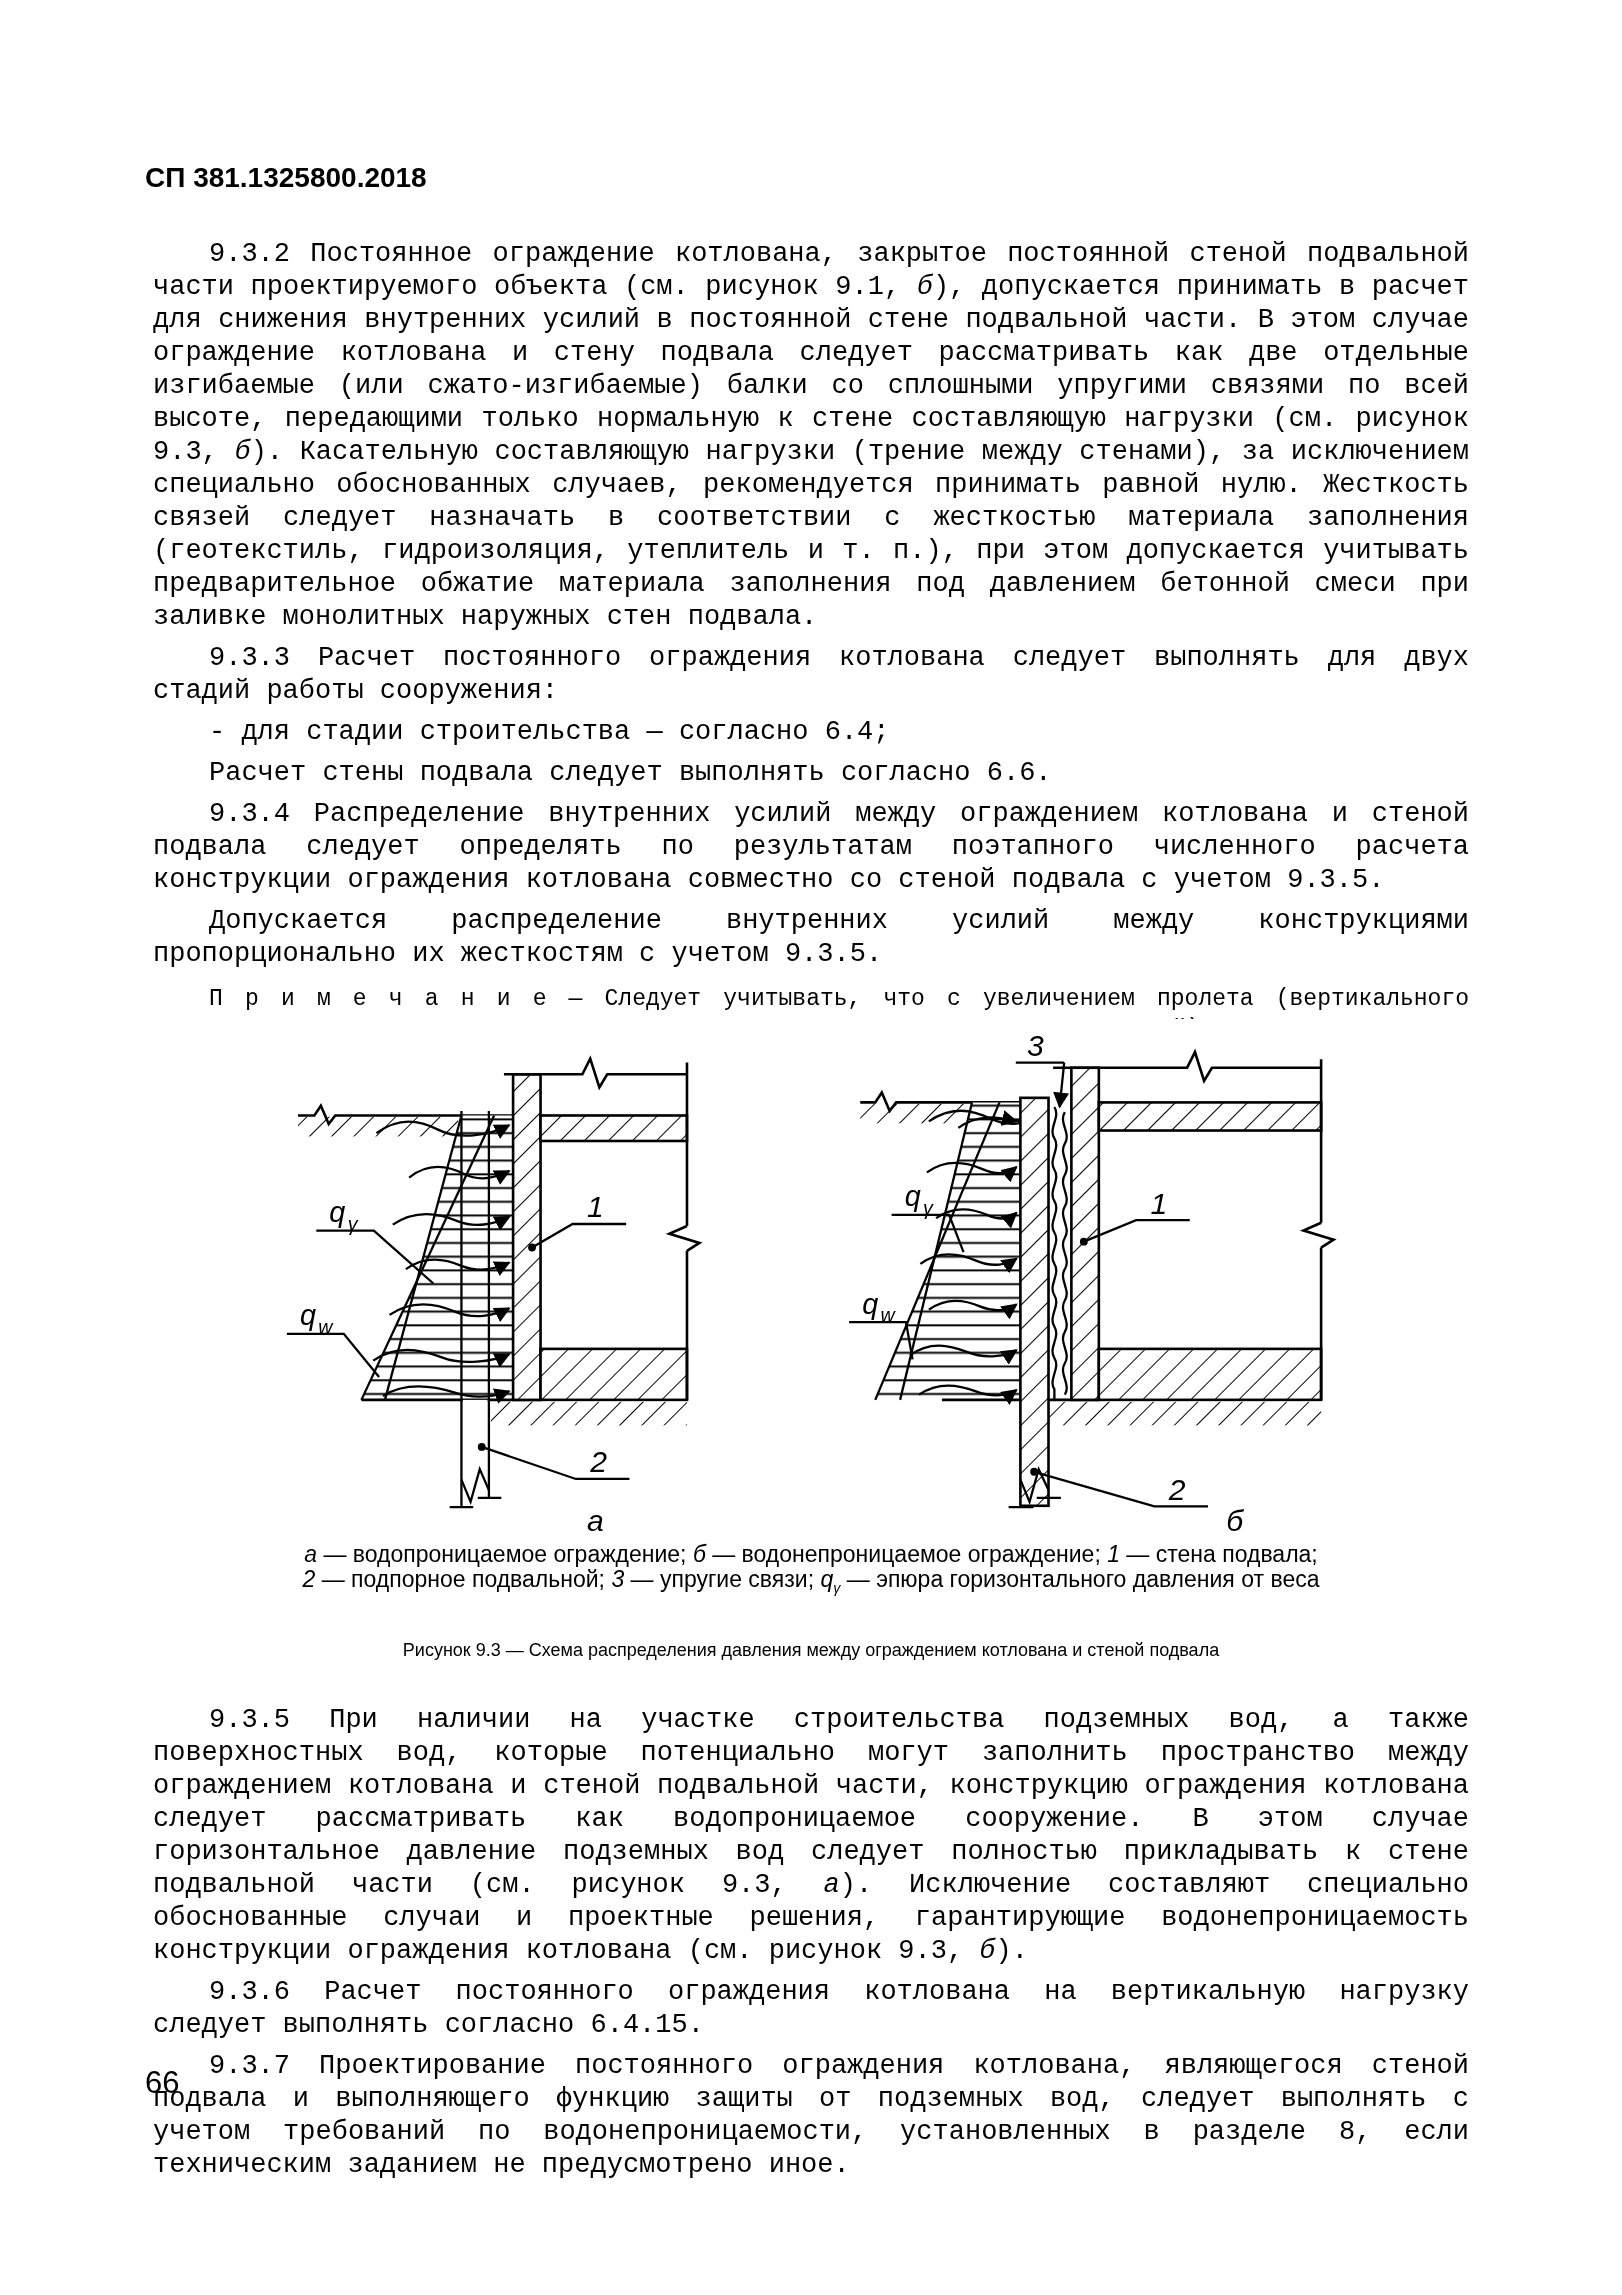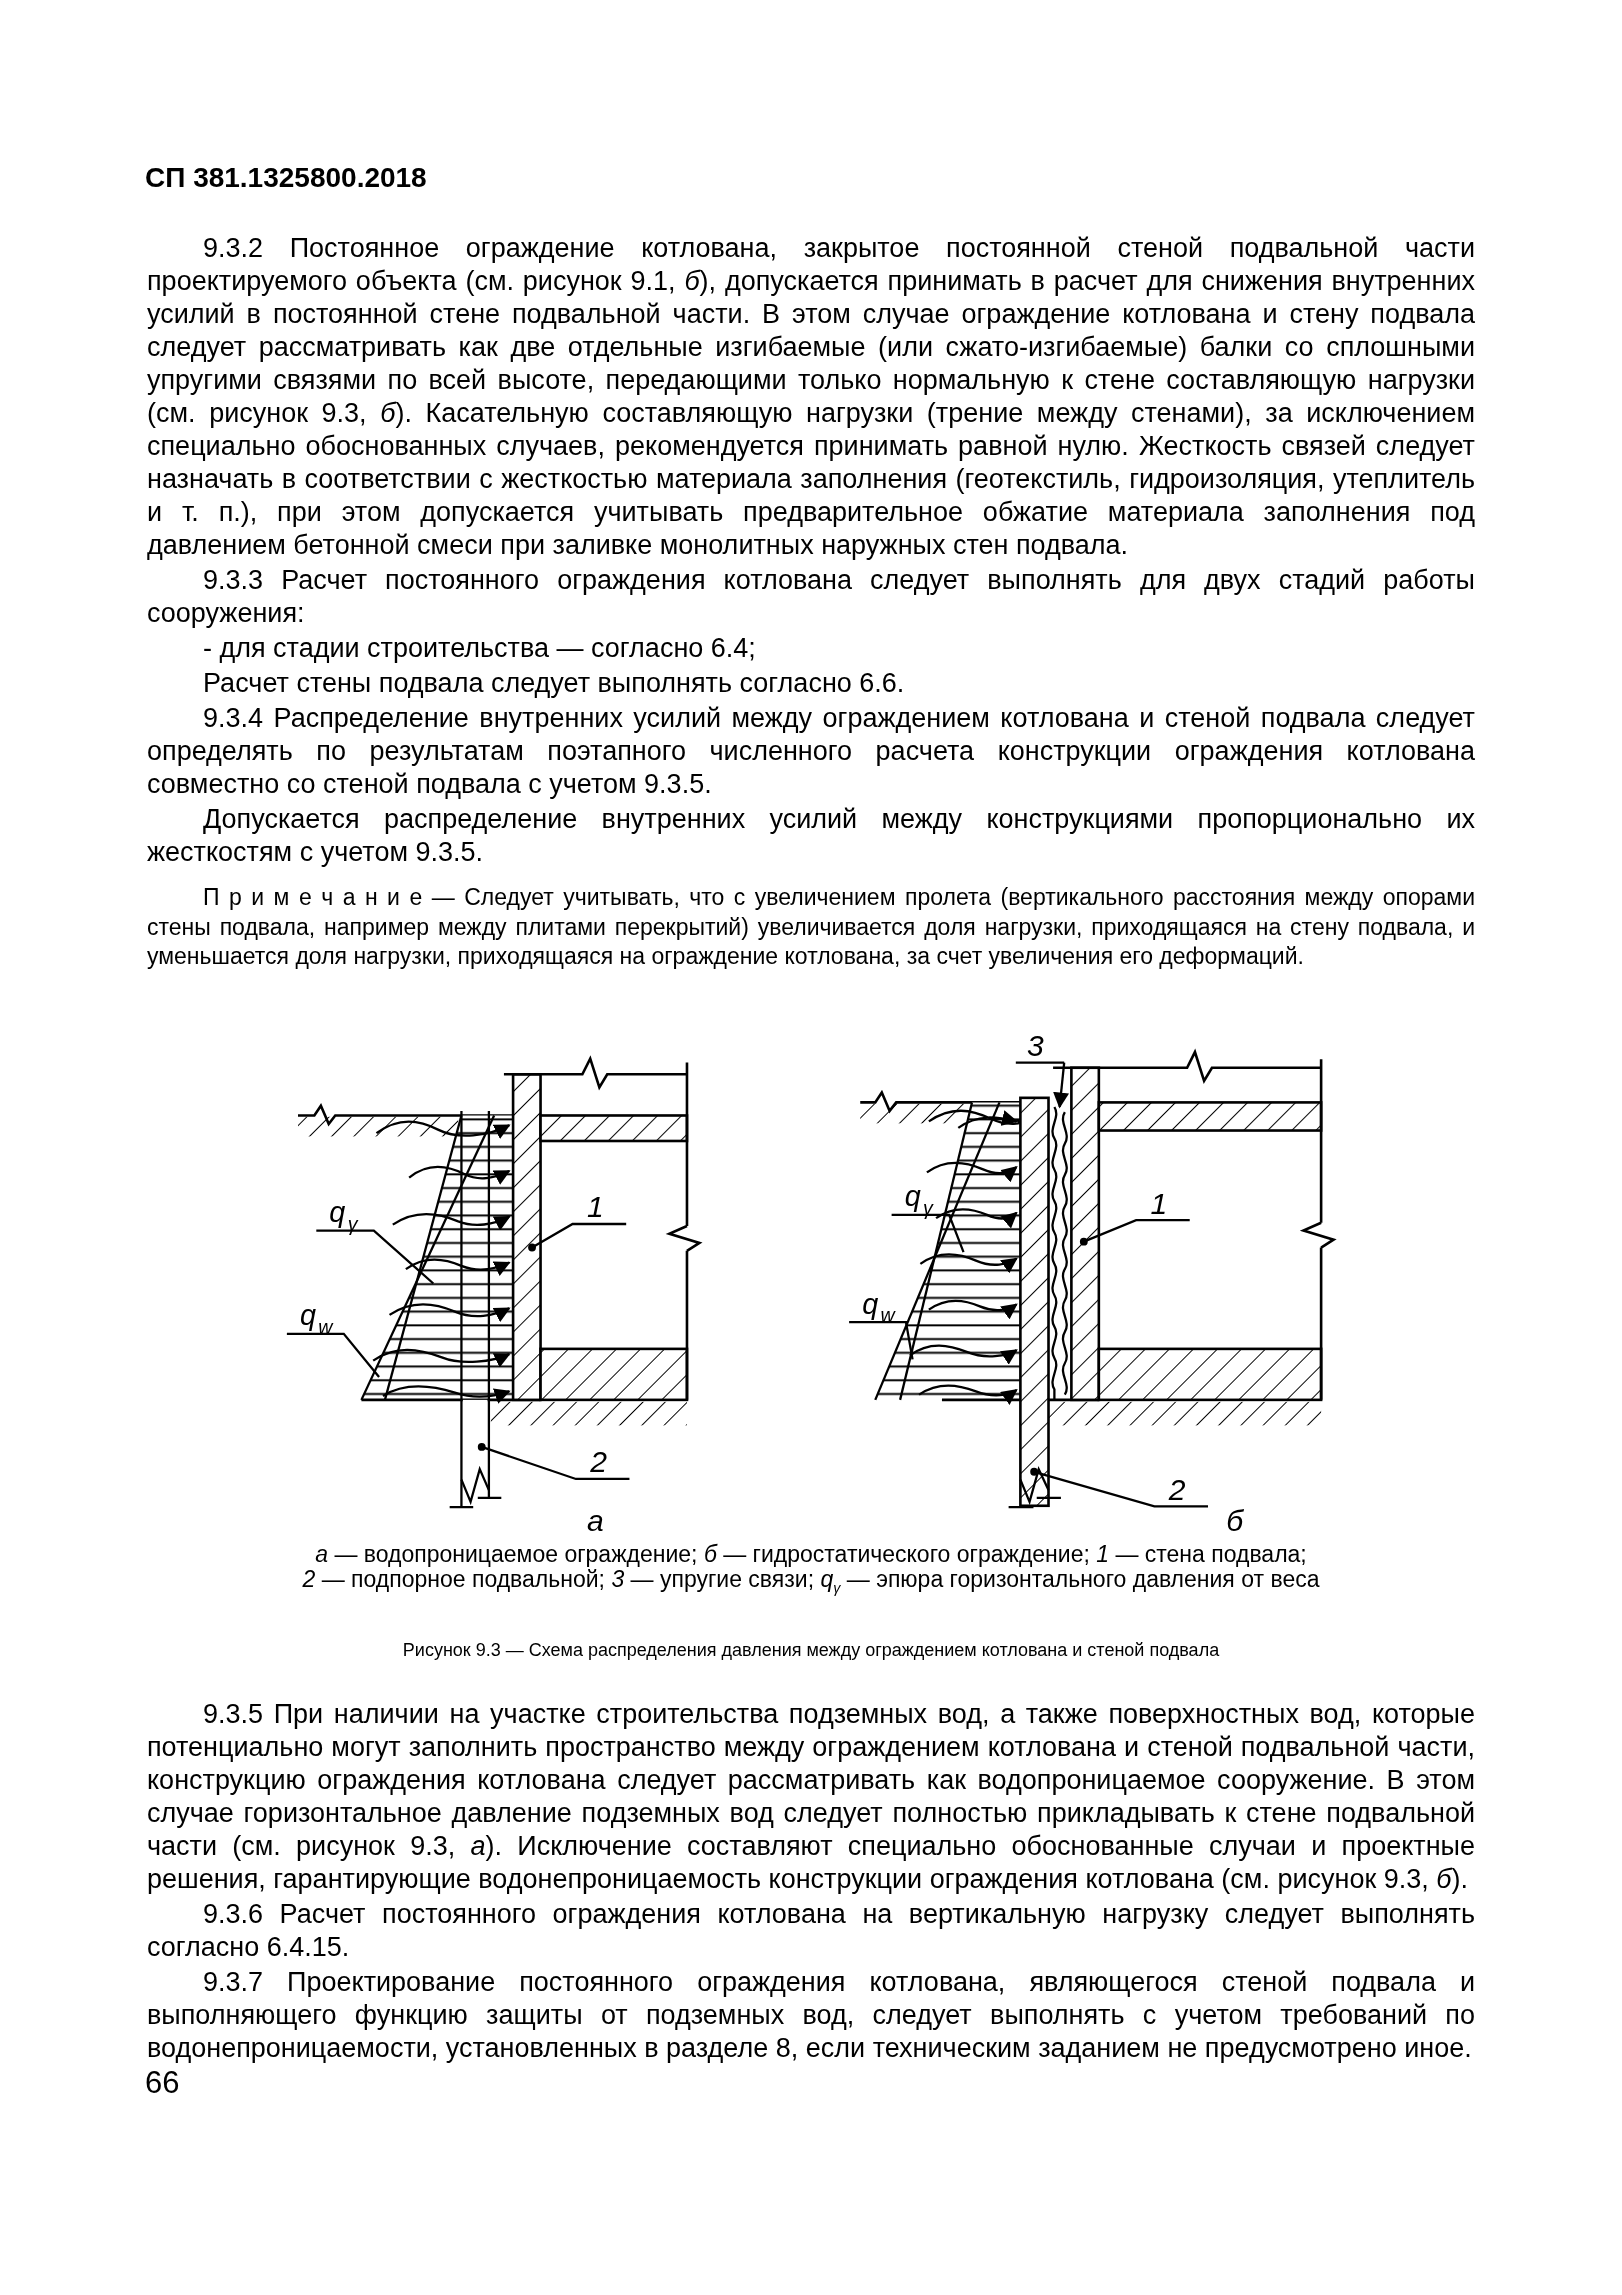--- a/index.html
+++ b/index.html
@@ -4,21 +4,21 @@
 <style>
   html,body{margin:0;padding:0;}
   body{width:1623px;height:2295px;background:#ffffff;
        font-family:"Liberation Sans","DejaVu Sans",sans-serif;color:#000;}
   .page{position:relative;width:1623px;height:2295px;overflow:hidden;background:#fff;}
   .doc-code{position:absolute;left:145px;top:162px;font-size:28px;font-weight:bold;letter-spacing:0;}
   .text-block{position:absolute;left:145px;width:1332px;font-size:27px;line-height:33px;
               text-align:justify;}
   #tb1{top:230px;height:789px;overflow:hidden;}
   #tb2{top:1696px;}
-  .para{margin:2px;text-indent:56px;}
+  .para{margin:8px;text-indent:56px;font-family:Liberation Mono, monospace;}
   .note{margin-top:14.4px;font-size:23px;line-height:29.4px;text-indent:56px;}
   .it{font-style:italic;}
   sub{font-size:62%;line-height:0;}
   .figure-wrap{position:absolute;left:245px;top:1022px;width:1152px;height:523px;}
   .figure-wrap svg{display:block;width:1152px;height:523px;}
   .caption{position:absolute;left:145px;top:1542px;width:1332px;text-align:center;
            font-size:23px;line-height:25px;}
   .fig-title{position:absolute;left:145px;top:1640px;width:1332px;text-align:center;font-size:18px;}
   .page-num{position:absolute;left:145px;top:2065px;font-size:31px;}
   
@@ -201,21 +201,21 @@
           <circle class="dot" cx="1206" cy="688" r="6"></circle>
           <path class="ln2" d="M1206 688 L1390 741 H1472"></path>
           <text class="fl" x="1412" y="731">2</text>
         </g>
         <text class="fl" x="1500" y="778">б</text>
       </g>
     </svg>
   </div>
 
   <div class="caption">
-    <div><span class="it">а</span><span> — водопроницаемое ограждение; </span><span class="it">б</span><span> — гидростатического ограждение; </span><span class="it">1</span><span> — стена подвала;</span></div>
+    <div><span class="it">а</span><span> — водопроницаемое ограждение; </span><span class="it">б</span><span> — водонепроницаемое ограждение; </span><span class="it">1</span><span> — стена подвала;</span></div>
     <div><span class="it">2</span><span> — подпорное подвальной; </span><span class="it">3</span><span> — упругие связи; </span><span class="it">q</span><sub class="it">γ</sub><span> — эпюра горизонтального давления от веса</span></div>
   </div>
 
   <div class="fig-title">Рисунок 9.3 — Схема распределения давления между ограждением котлована и стеной подвала</div>
 
   <div class="text-block" id="tb2">
     <p class="para"><span>9.3.5  При наличии на участке строительства подземных вод, а также поверхностных вод, которые потенциально могут заполнить пространство между ограждением котлована и стеной подвальной части, конструкцию ограждения котлована следует рассматривать как водопроницаемое сооружение. В этом случае горизонтальное давление подземных вод следует полностью прикладывать к стене подвальной части (см. рисунок 9.3, </span><span class="it">а</span><span>). Исключение составляют специально обоснованные случаи и проектные решения, гарантирующие водонепроницаемость конструкции ограждения котлована (см. рисунок 9.3, </span><span class="it">б</span><span>).</span></p>
     <p class="para"><span>9.3.6  Расчет постоянного ограждения котлована на вертикальную нагрузку следует выполнять согласно 6.4.15.</span></p>
     <p class="para"><span>9.3.7  Проектирование постоянного ограждения котлована, являющегося стеной подвала и выполняющего функцию защиты от подземных вод, следует выполнять с учетом требований по водонепроницаемости, установленных в разделе 8, если техническим заданием не предусмотрено иное.</span></p>
   </div>

